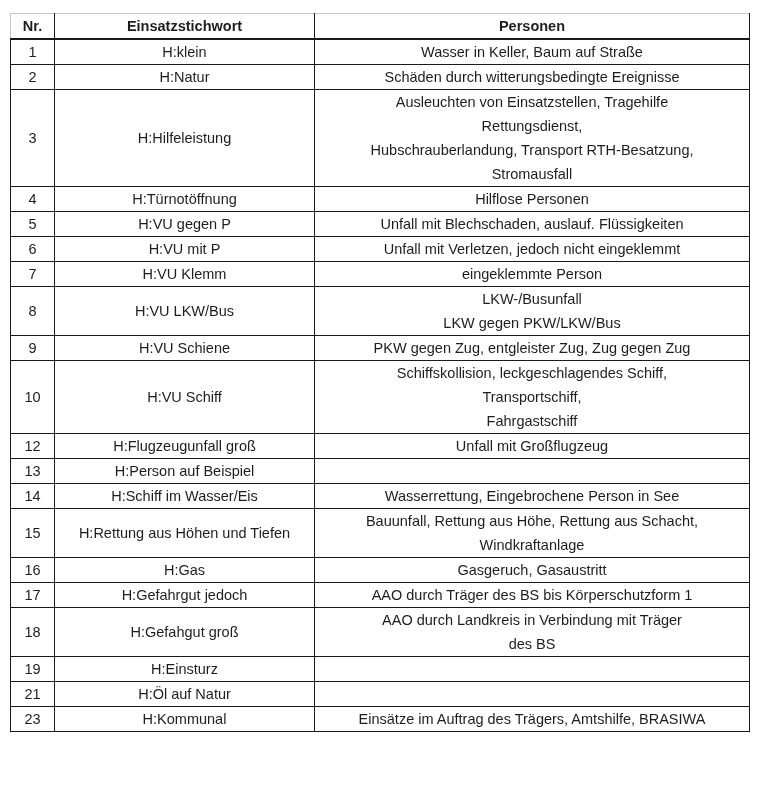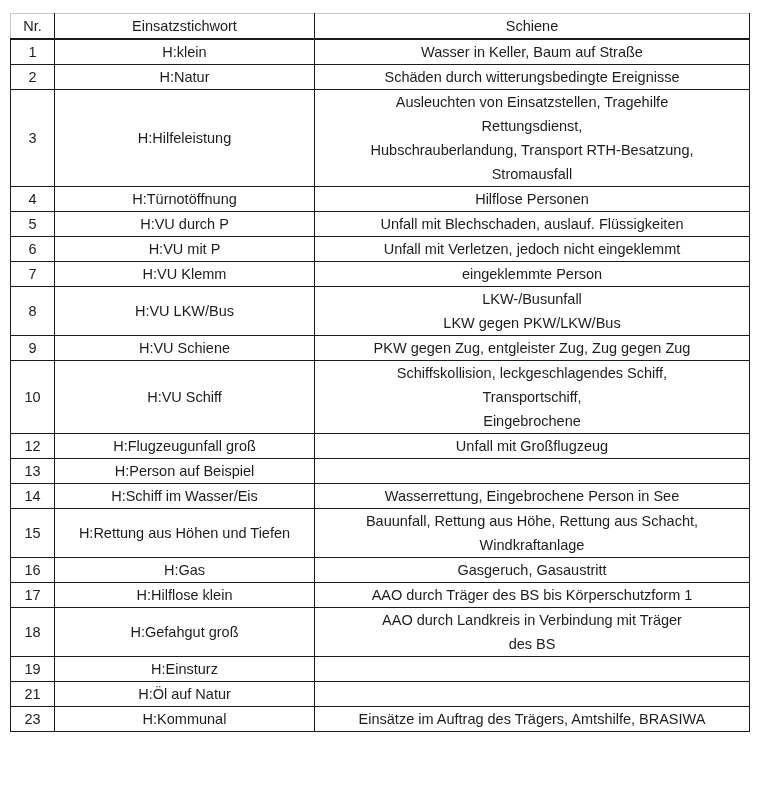--- a/index.html
+++ b/index.html
@@ -33,21 +33,21 @@
     th, td {
       border: 1.5px solid #1a1a1a;
       text-align: center;
       vertical-align: middle;
       padding: 0 4px;
       line-height: 24px;
       white-space: nowrap;
       overflow: hidden;
     }
     thead th {
-      font-weight: normal;
+      font-weight: bold;
       height: 24px;
       border-top: 1px solid #c8c8c8;
     }
     thead th:first-child { border-left: 1px solid #c8c8c8; }
     thead tr { border-bottom: 2px solid #1a1a1a; }
     td.nr { padding: 0; }
     td.ex .line { display: block; }
     td.kw.wide { padding-left: 2px; padding-right: 2px; margin-left: 20px; }
   </style>
 </head>
@@ -57,21 +57,21 @@
   <table>
     <colgroup>
       <col class="c-nr">
       <col class="c-kw">
       <col class="c-ex">
     </colgroup>
     <thead>
       <tr>
         <th>Nr.</th>
         <th>Einsatzstichwort</th>
-        <th>Schiene</th>
+        <th>Personen</th>
       </tr>
     </thead>
     <tbody id="table-body">
         <tr>
           <td class="nr">1</td>
           <td class="kw">H:klein</td>
           <td class="ex">
             <span class="line">Wasser in Keller, Baum auf Straße</span>
           </td>
         </tr>
@@ -94,21 +94,21 @@
         </tr>
         <tr>
           <td class="nr">4</td>
           <td class="kw">H:Türnotöffnung</td>
           <td class="ex">
             <span class="line">Hilflose Personen</span>
           </td>
         </tr>
         <tr>
           <td class="nr">5</td>
-          <td class="kw">H:VU durch P</td>
+          <td class="kw">H:VU gegen P</td>
           <td class="ex">
             <span class="line">Unfall mit Blechschaden, auslauf. Flüssigkeiten</span>
           </td>
         </tr>
         <tr>
           <td class="nr">6</td>
           <td class="kw">H:VU mit P</td>
           <td class="ex">
             <span class="line">Unfall mit Verletzen, jedoch nicht eingeklemmt</span>
           </td>
@@ -134,21 +134,21 @@
           <td class="ex">
             <span class="line">PKW gegen Zug, entgleister Zug, Zug gegen Zug</span>
           </td>
         </tr>
         <tr>
           <td class="nr">10</td>
           <td class="kw">H:VU Schiff</td>
           <td class="ex">
             <span class="line">Schiffskollision, leckgeschlagendes Schiff,</span>
             <span class="line">Transportschiff,</span>
-            <span class="line">Eingebrochene</span>
+            <span class="line">Fahrgastschiff</span>
           </td>
         </tr>
         <tr>
           <td class="nr">12</td>
           <td class="kw">H:Flugzeugunfall groß</td>
           <td class="ex">
             <span class="line">Unfall mit Großflugzeug</span>
           </td>
         </tr>
         <tr>
@@ -173,21 +173,21 @@
         </tr>
         <tr>
           <td class="nr">16</td>
           <td class="kw">H:Gas</td>
           <td class="ex">
             <span class="line">Gasgeruch, Gasaustritt</span>
           </td>
         </tr>
         <tr>
           <td class="nr">17</td>
-          <td class="kw">H:Hilflose klein</td>
+          <td class="kw">H:Gefahrgut jedoch</td>
           <td class="ex">
             <span class="line">AAO durch Träger des BS bis Körperschutzform 1</span>
           </td>
         </tr>
         <tr>
           <td class="nr">18</td>
           <td class="kw">H:Gefahgut groß</td>
           <td class="ex">
             <span class="line">AAO durch Landkreis in Verbindung mit Träger</span>
             <span class="line">des BS</span>

